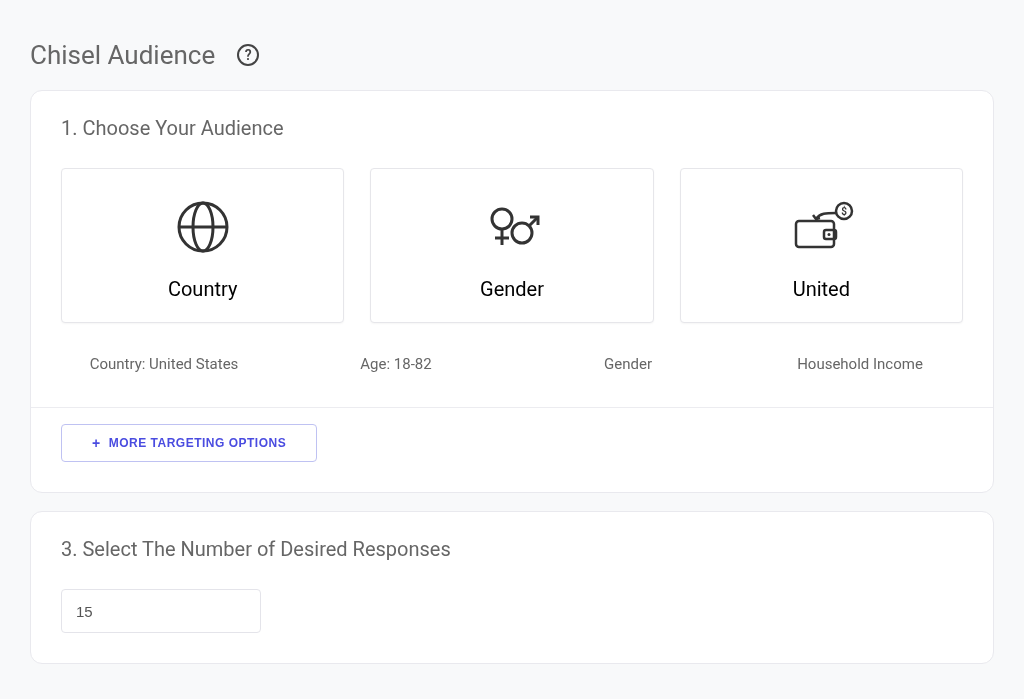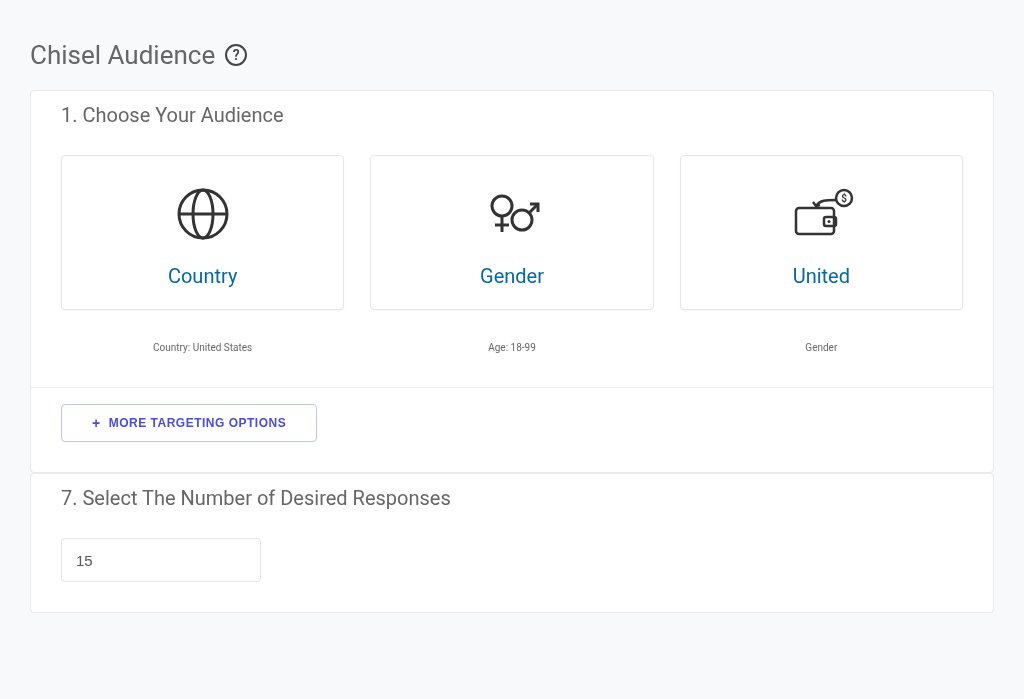--- a/index.html
+++ b/index.html
@@ -12,21 +12,21 @@
   .container {
     max-width: 1000px;
     margin: 0 auto;
     background: #f8f9fa;
     padding: 10px 10px 30px 10px;
     border-radius: 4px;
   }
   .page-title-row {
     display: flex;
     align-items: center;
-    gap: 10px;
+    gap: 22px;
     padding: 10px 0 20px 0;
   }
   .page-title {
     font-size: 26px;
     font-weight: 400;
     color: #666;
   }
   .help-icon {
     width: 22px;
     height: 22px;
@@ -36,22 +36,23 @@
     align-items: center;
     justify-content: center;
     font-size: 14px;
     font-weight: 600;
     color: #444;
     cursor: pointer;
   }
   .panel {
     background: #fff;
     border: 1px solid #e9e9ee;
-    border-radius: 4px;
-    padding: 12px 30px 30px 30px;
+    border-radius: 12px;
+    padding: 25px 30px 30px 30px;
+    margin-bottom: 18px;
   }
   .step-title {
     font-size: 20px;
     font-weight: 400;
     color: #666;
     margin-bottom: 28px;
   }
   .card-row {
     display: flex;
     gap: 26px;
@@ -74,33 +75,33 @@
   .aud-icon {
     height: 64px;
     display: flex;
     align-items: center;
     justify-content: center;
     color: #333;
   }
   .aud-label {
     margin-top: 18px;
     font-size: 20px;
-    color: #0369a1;
+    color: #000000;
     font-weight: 400;
     text-align: left;
   }
   .value-row {
     display: flex;
     gap: 26px;
     margin-top: 4px;
   }
   .value-cell {
     flex: 1;
     text-align: center;
-    font-size: 10px;
+    font-size: 15px;
     color: #666;
     padding: 18px 0;
   }
   .divider {
     border: none;
     border-top: 1px solid #ececf0;
     margin: 16px -30px 16px -30px;
   }
   .more-btn {
     display: inline-flex;
@@ -228,34 +229,35 @@
             <path d="M50 14 C 40 14, 34 14, 30 20"></path>
             <polyline points="27,16 30,20 34,19"></polyline>
           </svg>
         </div>
         <div class="aud-label">United</div>
       </div>
     </div>
 
     <div class="value-row">
       <div class="value-cell">Country: United States</div>
-      <div class="value-cell">Age: 18-99</div>
+      <div class="value-cell">Age: 18-82</div>
       <div class="value-cell">Gender</div>
+      <div class="value-cell">Household Income</div>
     </div>
 
     <hr class="divider">
 
     <button class="more-btn">
       <span class="plus">+</span>
       <span>More Targeting Options</span>
     </button>
   </div>
 
   <div class="panel">
-    <div class="step-title">7. Select The Number of Desired Responses</div>
+    <div class="step-title">3. Select The Number of Desired Responses</div>
 
     <div class="slider-block">
       <input class="num-input" type="text" value="15" style="">
 
     </div>
   </div>
 
 </div>
 
 </body></html>

